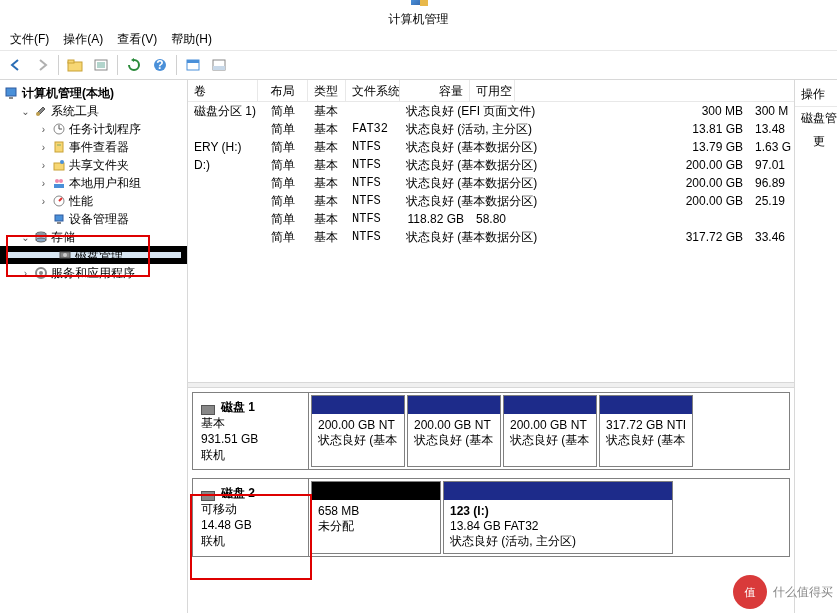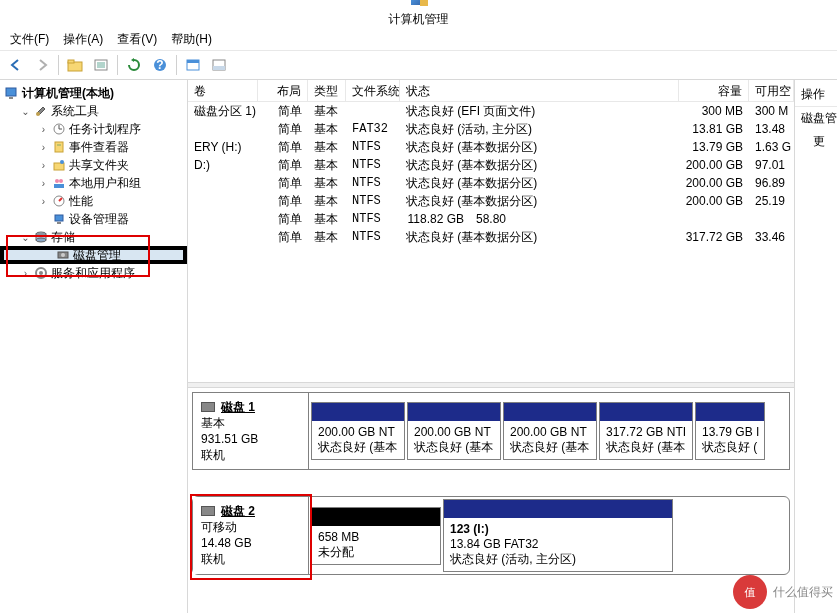--- a/index.html
+++ b/index.html
@@ -11,39 +11,39 @@
 .menubar span { padding: 2px 6px; cursor: default; }
 .toolbar { height: 30px; display: flex; align-items: center; padding: 2px 4px; border-top: 1px solid #e8e8e8; border-bottom: 1px solid #d8d8d8; gap: 2px; }
 .tbtn { width: 24px; height: 24px; display: flex; align-items: center; justify-content: center; border: 1px solid transparent; }
 .tsep { width: 1px; height: 20px; background: #d0d0d0; margin: 0 2px; }
 svg { display: block; }
 .main { display: flex; height: 533px; }
 .tree { width: 188px; border-right: 1px solid #d8d8d8; padding-top: 4px; overflow: hidden; }
 .tnode { display: flex; align-items: center; height: 18px; padding-left: 4px; gap: 2px; white-space: nowrap; }
 .tnode .tw { width: 11px; height: 11px; display:flex; align-items:center; justify-content:center; font-size:10px; color:#555; }
 .tnode .ic { width: 16px; height: 16px; display:flex; align-items:center; justify-content:center; }
-.tnode.sel { background: #d8e6f2; border:4px solid #000000; height:18px;text-decoration:underline; }
+.tnode.sel { background: #d8e6f2; border:6px solid #000000; height:18px;text-decoration:underline; }
 .l1 { padding-left: 4px; font-weight: bold; } .l2 { padding-left: 20px; } .l3 { padding-left: 38px; }
 .redbox { position: absolute; border: 2px solid #de0000; pointer-events: none; }
 .mid { flex: 1; display: flex; flex-direction: column; border-right: 1px solid #d8d8d8; }
 .listhead { height: 22px; display: flex; border-bottom: 1px solid #e8e8e8; background: #fff; }
 .listhead > div { border-right: 1px solid #e8e8e8; padding: 3px 6px; overflow: hidden; white-space: nowrap; }
 .listbody { flex: 0 0 auto; }
 .row { height: 18px; display: flex; align-items: center; }
 .row > div { padding: 1px 6px; overflow: hidden; white-space: nowrap; }
-.col-vol { width: 70px; } .col-layout { width: 50px; text-align:right; } .col-type { width: 38px; }
+.col-vol { width: 70px; } .col-layout { width: 50px; text-align:center; } .col-type { width: 38px; }
 .col-fs { width: 54px; font-family: Liberation Mono, monospace; } .col-status { flex: 1; } .col-cap { width: 70px; text-align:right; } .col-free { width: 45px; overflow:hidden; }
 .splith { height: 6px; background: #f0f0f0; border-top:1px solid #d8d8d8; border-bottom:1px solid #d8d8d8; cursor: row-resize; }
 .graphical { flex: 1; background: #fff; overflow: hidden; }
 .diskrow { display: flex; border: 1px solid #808080; margin: 4px; }
 .diskinfo { width: 116px; padding: 6px 8px; border-right: 1px solid #808080; background:#fff; }
-.diskinfo .dname { font-weight: bold; display:flex; align-items:center; gap:6px;text-decoration:underline; }
+.diskinfo .dname { font-weight: bold; display:flex; align-items:flex-end; gap:6px; }
 .diskinfo .dname .dic { width:14px; height:10px; background:#888; border:1px solid #555; }
 .diskinfo div { line-height: 16px; }
-.parts { flex: 1; display: flex; gap: 2px; padding: 2px; align-items: center; }
+.parts { flex: 1; display: flex; gap: 2px; padding: 2px; }
 .part { border: 1px solid #808080; display:flex; flex-direction:column; }
 .part .phead { height: 18px; background: #1d2b8a; }
 .part.black .phead { background: #000; }
 .part .pbody { padding: 4px 6px; font-size: 11px; line-height: 15px; overflow:hidden; white-space:nowrap; }
 .part .pbody .pname { font-weight:bold; }
 .actions { width: 42px; padding-top: 3px; overflow:hidden; }
 .actions .ahdr { padding:3px 6px; font-size:12px; border-bottom:1px solid #e8e8e8; }
 .actions .aitem { padding:3px 6px; white-space:nowrap; }
 .watermark { position:absolute; right:4px; bottom:4px; display:flex; align-items:center; gap:6px; color:#888; font-size:13px; }
 .watermark .circ { width:34px; height:34px; border-radius:50%; background:#d93a3a; color:#fff; display:flex; align-items:center; justify-content:center; font-size:11px; text-align:center; line-height:12px; }
@@ -235,21 +235,20 @@
 
     <div class="redbox" style="left:6px; top:155px; width:144px; height:42px;"></div>
   </div>
 
   <div class="mid">
     <div class="listhead">
       <div class="col-vol">卷</div>
       <div class="col-layout">布局</div>
       <div class="col-type">类型</div>
       <div class="col-fs">文件系统</div>
-      <div class="col-status">状态</div>
       <div class="col-cap">容量</div>
       <div class="col-free">可用空</div>
     </div>
     <div class="listbody" id="listbody" style="height:280px;">
         <div class="row">
           <div class="col-vol">磁盘分区 1)</div>
           <div class="col-layout">简单</div>
           <div class="col-type">基本</div>
           <div class="col-fs"></div>
           <div class="col-status">状态良好 (EFI 页面文件)</div>
@@ -360,32 +359,24 @@
               </div>
             </div>
             <div class="part" style="width: 94px;">
               <div class="phead"></div>
               <div class="pbody">
                 <div class="pname"></div>
                 <div>317.72 GB NTI</div>
                 <div>状态良好 (基本</div>
               </div>
             </div>
-            <div class="part" style="width: 70px;">
-              <div class="phead"></div>
-              <div class="pbody">
-                <div class="pname"></div>
-                <div>13.79 GB I</div>
-                <div>状态良好 (</div>
-              </div>
-            </div>
           </div>
       </div>
 
-      <div class="diskrow" style="margin-top:26px;border-radius:6px;">
+      <div class="diskrow" style="margin-top:8px;">
         <div class="diskinfo">
           <div class="dname">
               <span class="dic"></span>
               <span>磁盘 2</span>
             </div>
           <div>可移动</div>
           <div>14.48 GB</div>
           <div>联机</div>
         </div>
         <div class="parts" id="d2parts">

